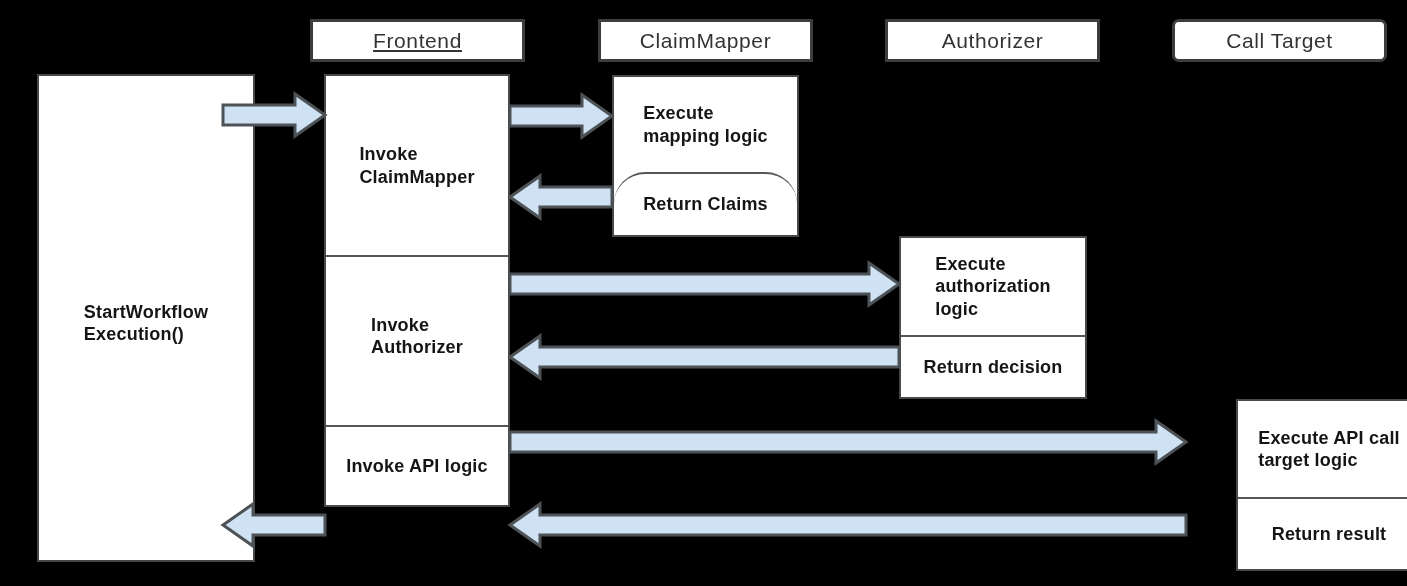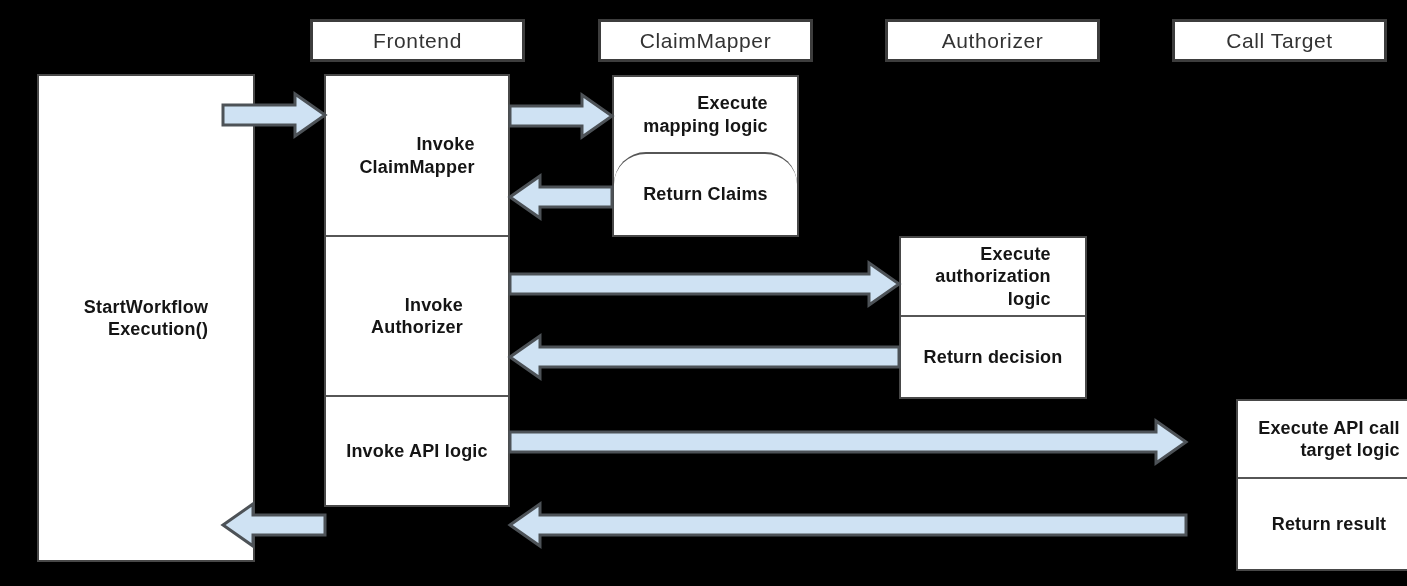--- a/index.html
+++ b/index.html
@@ -36,23 +36,24 @@
     background: #ffffff;
     border: 2.5px solid #484848;
     box-sizing: border-box;
     display: flex;
     flex-direction: column;
   }
   .segment {
     display: flex;
     align-items: center;
     justify-content: center;
-    text-align: right;
+    text-align: left;
     box-sizing: border-box;
     overflow: hidden;
+    margin-top: 10px;
   }
   .segment + .segment {
     border-top: 2px solid #565656;
   }
   .segment .label {
     font-size: 18px;
     font-weight: 700;
     color: #151515;
     line-height: 1.25;
     white-space: pre-line;
@@ -68,24 +69,24 @@
     stroke: #4d5257;
     stroke-width: 3;
     stroke-linejoin: miter;
   }
 </style>
 </head>
 <body>
 
 <div class="canvas">
 
-  <div class="lifeline-header" style="left:310px;">Frontend</div>
+  <div class="lifeline-header" style="left:310px;text-decoration:underline;">Frontend</div>
   <div class="lifeline-header" style="left:598px;">ClaimMapper</div>
   <div class="lifeline-header" style="left:885px;">Authorizer</div>
-  <div class="lifeline-header" style="left:1172px;">Call Target</div>
+  <div class="lifeline-header" style="left:1172px;border-radius:7px;">Call Target</div>
 
   <div class="activation" style="left:37px; top:74px; width:218px; height:488px;">
     <div class="segment" style="flex:1;">
       <span class="label">StartWorkflow
 Execution()</span>
     </div>
   </div>
 
   <div class="activation" style="left:324px; top:74px; width:186px; height:433px;">
     <div class="segment" style="flex:0 0 159px;">

